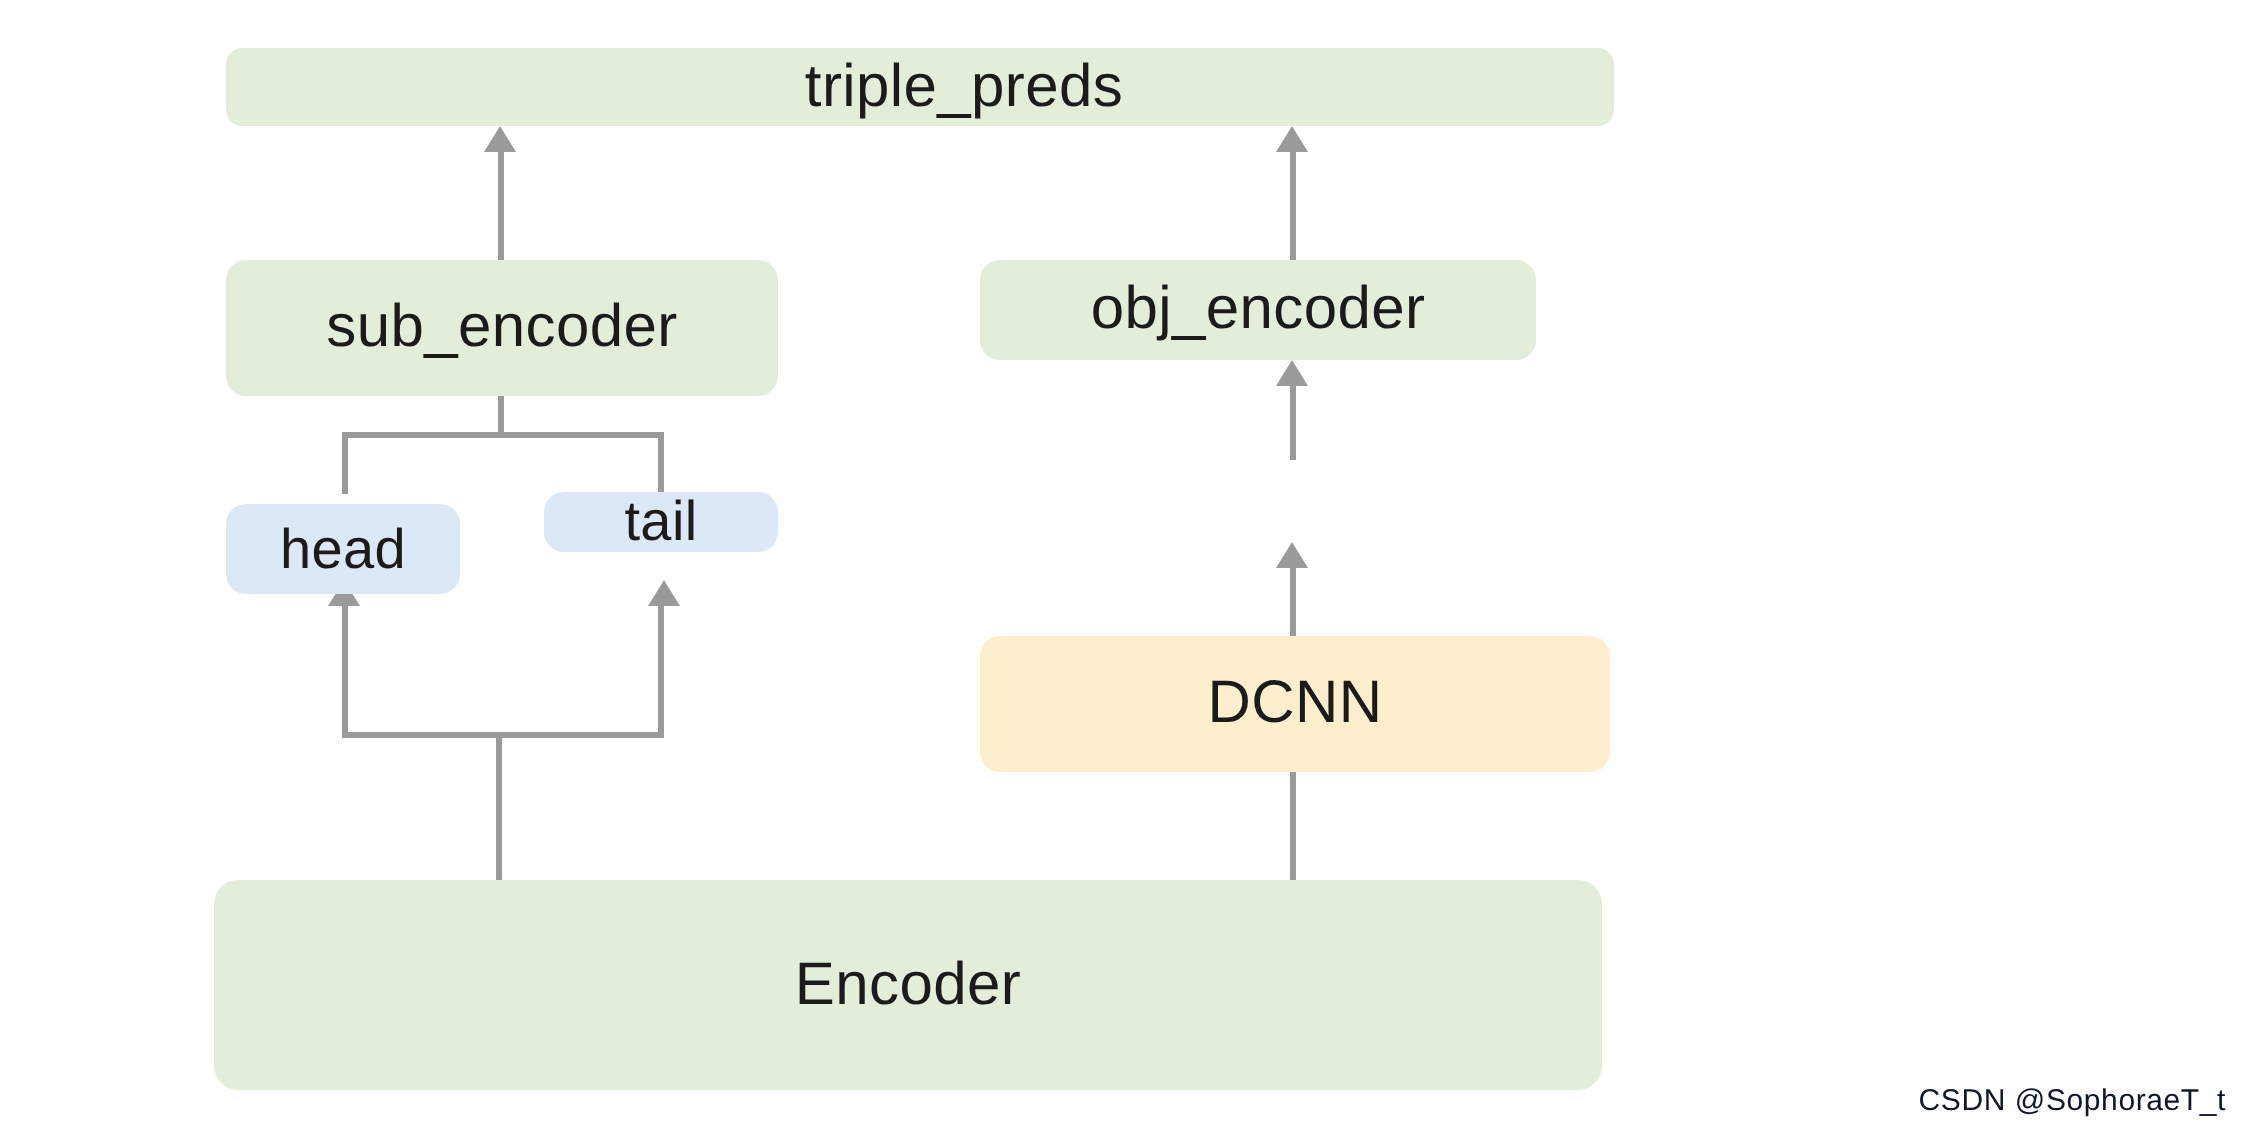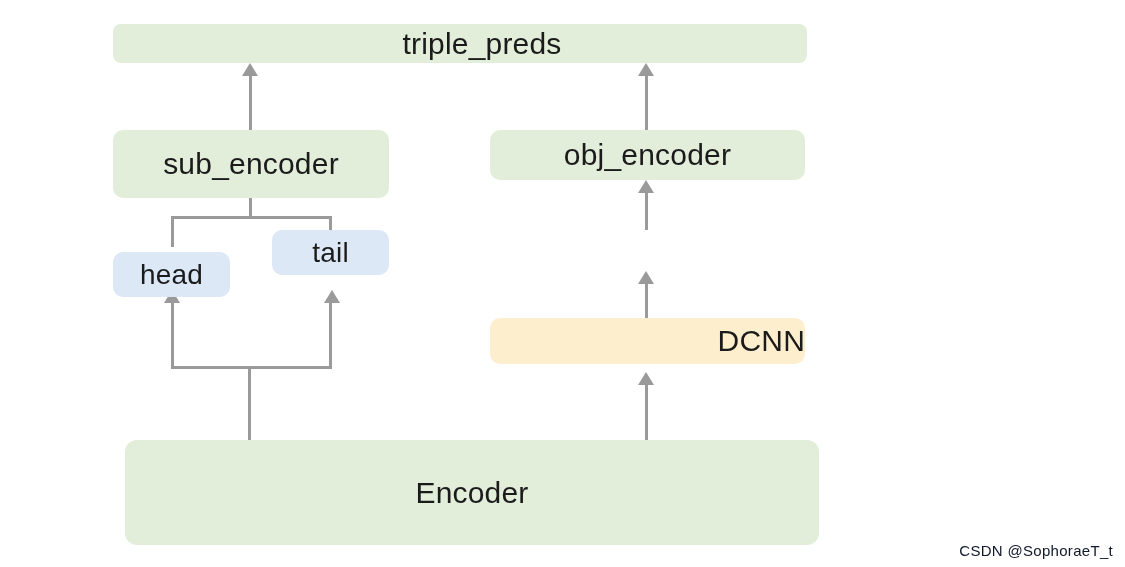--- a/index.html
+++ b/index.html
@@ -31,26 +31,26 @@
     white-space: nowrap;
     user-select: none;
   }
   .node.green  { background: #e2eeda; }
   .node.blue   { background: #dce8f6; }
   .node.cream  { background: #fdeecd; }
 
   
   #n-triple_preds { left: 113px; top: 24px;  width: 694px; height: 39px;  font-size: 30px; border-radius: 8px; padding-left: 44px; }
   #n-sub_encoder  { left: 113px; top: 130px; width: 276px; height: 68px;  font-size: 30px; }
-  #n-obj_encoder  { left: 490px; top: 130px; width: 315px; height: 50px;  font-size: 30px; }
+  #n-obj_encoder  { left: 490px; top: 130px; width: 278px; height: 50px;  font-size: 30px; }
   #n-head         { left: 113px; top: 252px; width: 117px; height: 45px;  font-size: 28px; }
-  #n-tail         { left: 272px; top: 230px; width: 117px; height: 45px;  font-size: 28px; }
+  #n-tail         { left: 272px; top: 246px; width: 117px; height: 30px;  font-size: 28px; }
   #n-true_sub     { left: 560px; top: 230px; width: 173px; height: 41px;  font-size: 28px; }
-  #n-dcnn         { left: 490px; top: 318px; width: 315px; height: 46px;  font-size: 30px; justify-content: flex-end; }
-  #n-encoder      { left: 125px; top: 440px; width: 694px; height: 105px; font-size: 30px; border-radius: 12px; }
+  #n-dcnn         { left: 490px; top: 318px; width: 315px; height: 68px;  font-size: 30px; }
+  #n-encoder      { left: 107px; top: 440px; width: 694px; height: 105px; font-size: 30px; border-radius: 12px; }
 
   
   .edge {
     position: absolute;
     background: #9a9a9a;
   }
   .edge.v { width: 3px; }
   .arrowhead {
     position: absolute;
     width: 0;

